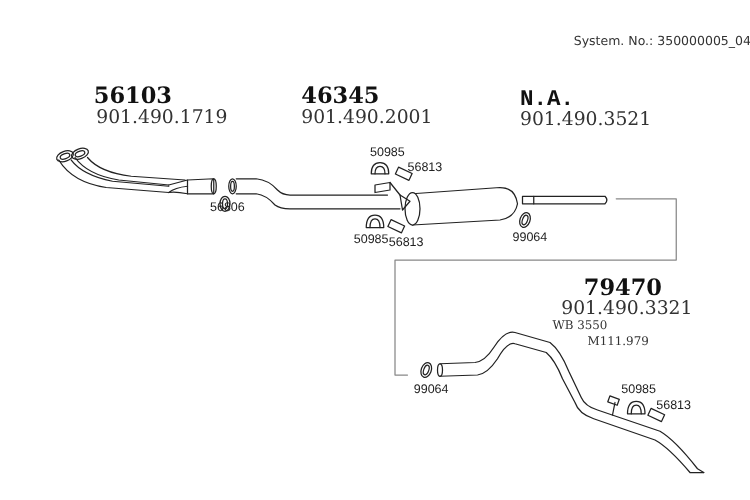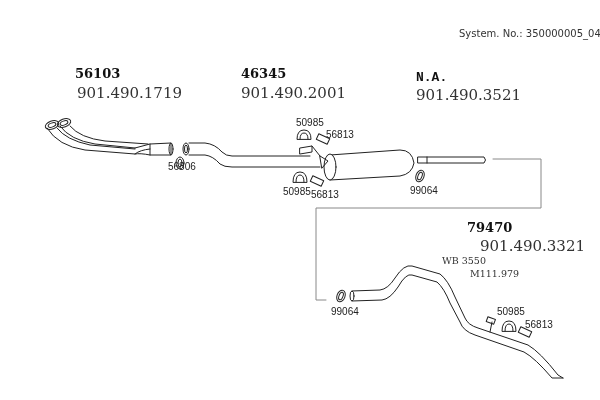--- a/index.html
+++ b/index.html
@@ -1,20 +1,20 @@
 <!DOCTYPE html>
 <html><head>
 <meta charset="utf-8">
 <style>
   html, body { margin: 0; padding: 0; background: #ffffff; }
   body { width: 600px; height: 400px; position: relative; overflow: hidden;
          font-family: "DejaVu Sans", sans-serif; color: #1a1a1a; }
   .abs { position: absolute; white-space: nowrap; }
   .sysno { font-size: 10px; color: #333; }
-  .partnum { font-size: 13px; font-weight: bold; color: #111; font-family: "DejaVu Serif", serif; }
+  .partnum { font-size: 18px; font-weight: bold; color: #111; font-family: "DejaVu Serif", serif; }
   .oem { font-size: 15px; color: #333; font-family: "DejaVu Serif", serif; }
   .note { font-size: 9.5px; color: #333; font-family: "DejaVu Serif", serif; }
   .small { font-size: 10px; color: #222; font-family: Liberation Sans, sans-serif; }
   svg.diagram { position: absolute; left: 0; top: 0; }
   svg.diagram path, svg.diagram line, svg.diagram rect, svg.diagram ellipse, svg.diagram polyline {
     fill: none; stroke: #222; stroke-width: 1; stroke-linejoin: round; stroke-linecap: round;
   }
   .frame-line { stroke: #888 !important; }
   .fillw { fill: #fff !important; }
 </style>
@@ -26,21 +26,21 @@
 <div class="abs partnum" style="left:75px; top:66px;">56103</div>
 <div class="abs oem" style="left:77px; top:84px;">901.490.1719</div>
 
 <div class="abs partnum" style="left:241px; top:66px;">46345</div>
 <div class="abs oem" style="left:241px; top:84px;">901.490.2001</div>
 
 <div class="abs partnum" style="left:416px; top:70px; font-family:Liberation Mono, monospace;">N.A.</div>
 <div class="abs oem" style="left:416px; top:86px;">901.490.3521</div>
 
 <div class="abs partnum" style="left:467px; top:220px;">79470</div>
-<div class="abs oem" style="left:480px; top:237px;">901.490.3321</div>
+<div class="abs oem" style="left:449px; top:237px;">901.490.3321</div>
 <div class="abs note" style="left:442px; top:255px;">WB 3550</div>
 <div class="abs note" style="left:470px; top:268px;">M111.979</div>
 
 <div class="abs small" style="left:168px; top:161px;">56806</div>
 <div class="abs small" style="left:296px; top:117px;">50985</div>
 <div class="abs small" style="left:326px; top:129px;">56813</div>
 <div class="abs small" style="left:283px; top:186px;">50985</div>
 <div class="abs small" style="left:311px; top:189px;">56813</div>
 <div class="abs small" style="left:410px; top:185px;">99064</div>
 <div class="abs small" style="left:331px; top:306px;">99064</div>

